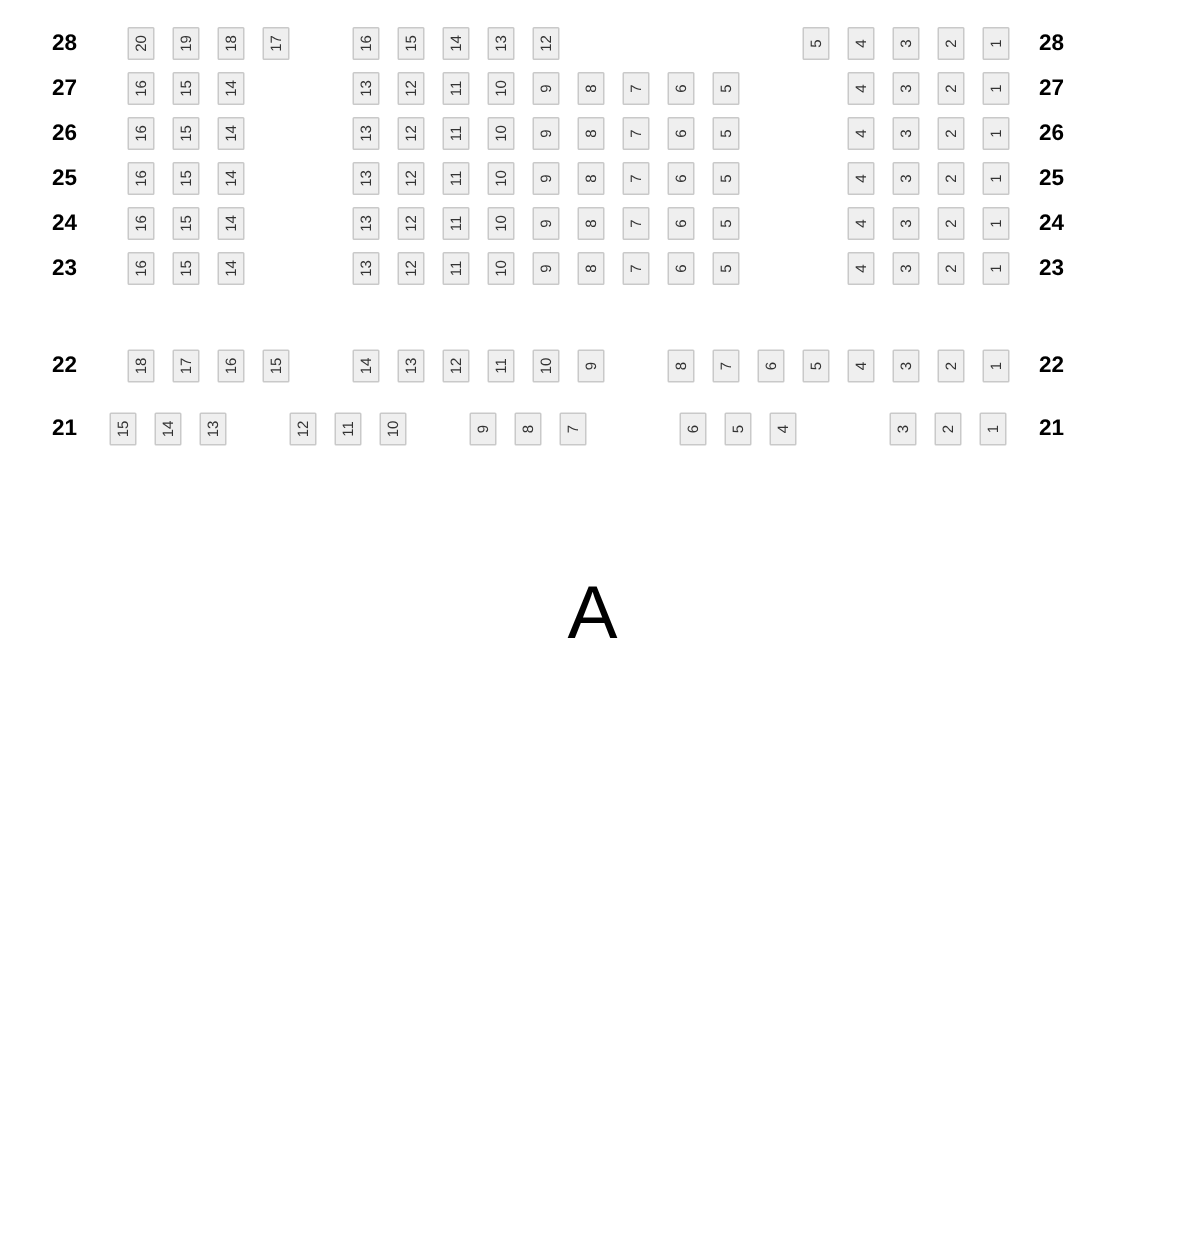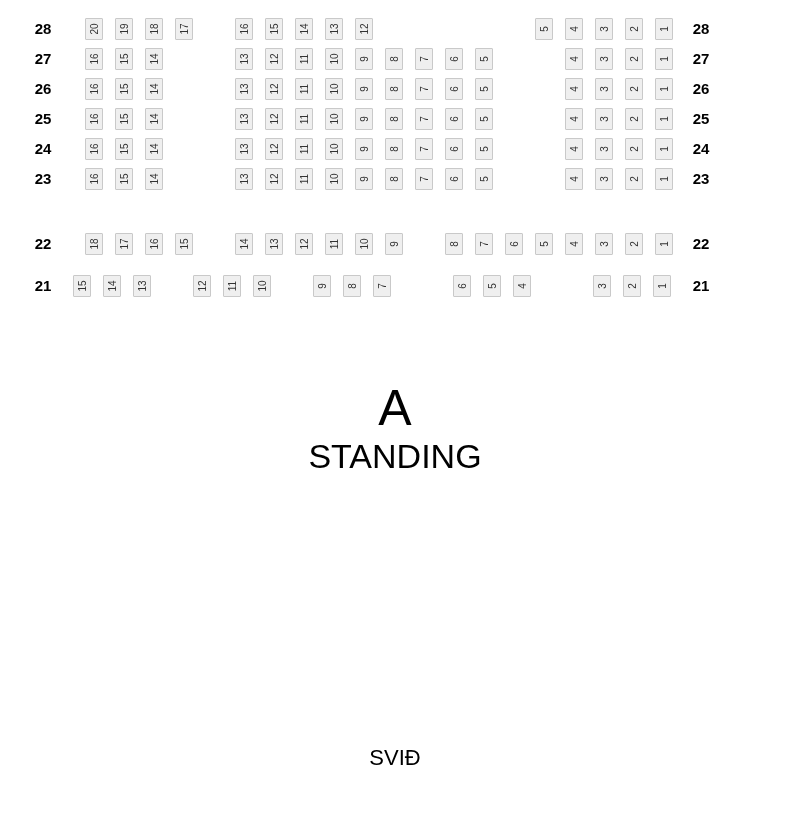--- a/index.html
+++ b/index.html
@@ -506,17 +506,15 @@
           <span class="num">2</span>
         </div>
         <div class="seat" style="left: 653px;">
           <span class="num">1</span>
         </div>
       </div>
     </div>
 
   <div id="standing-block">
     <div id="standing-letter">A</div>
-    <div id="standing-label">STANDING</div>
   </div>
 
-  <div id="stage-label">SVIÐ</div>
 </div>
 
 </body></html>

